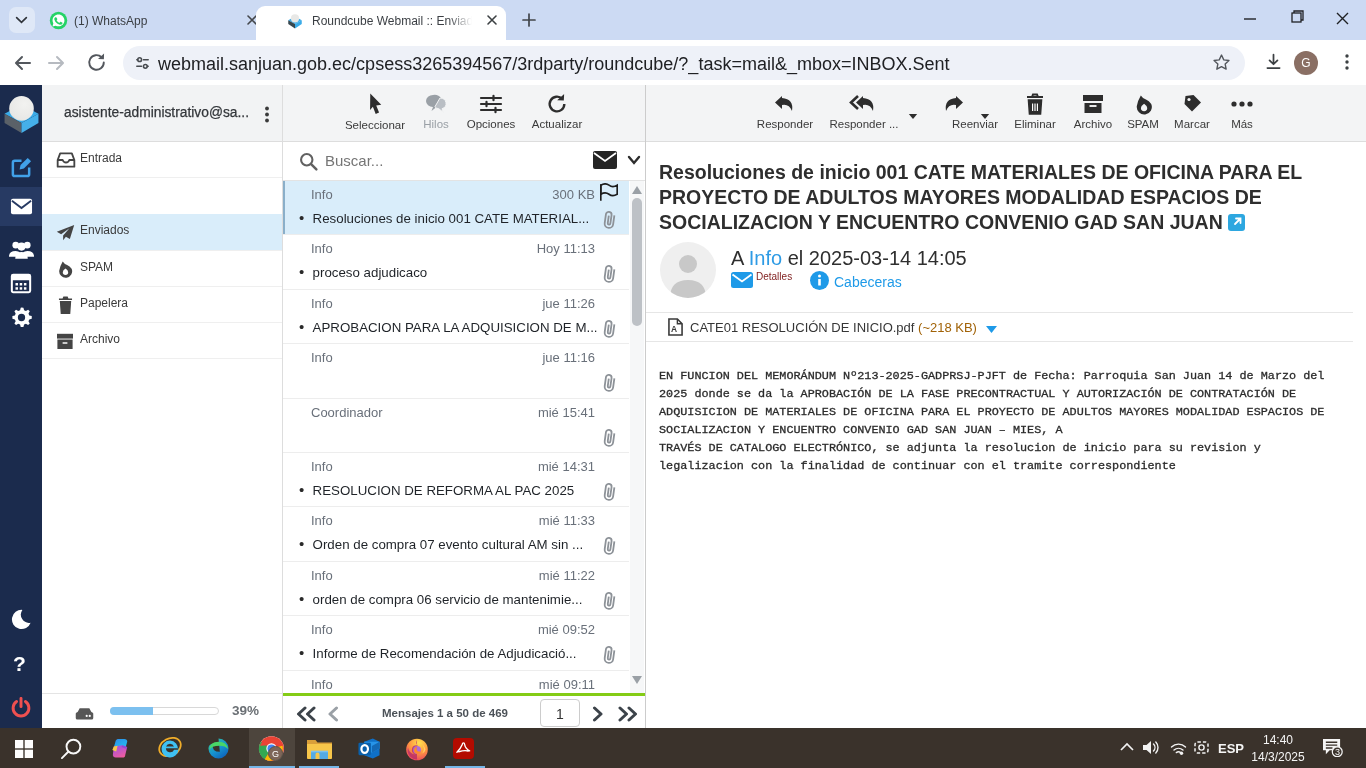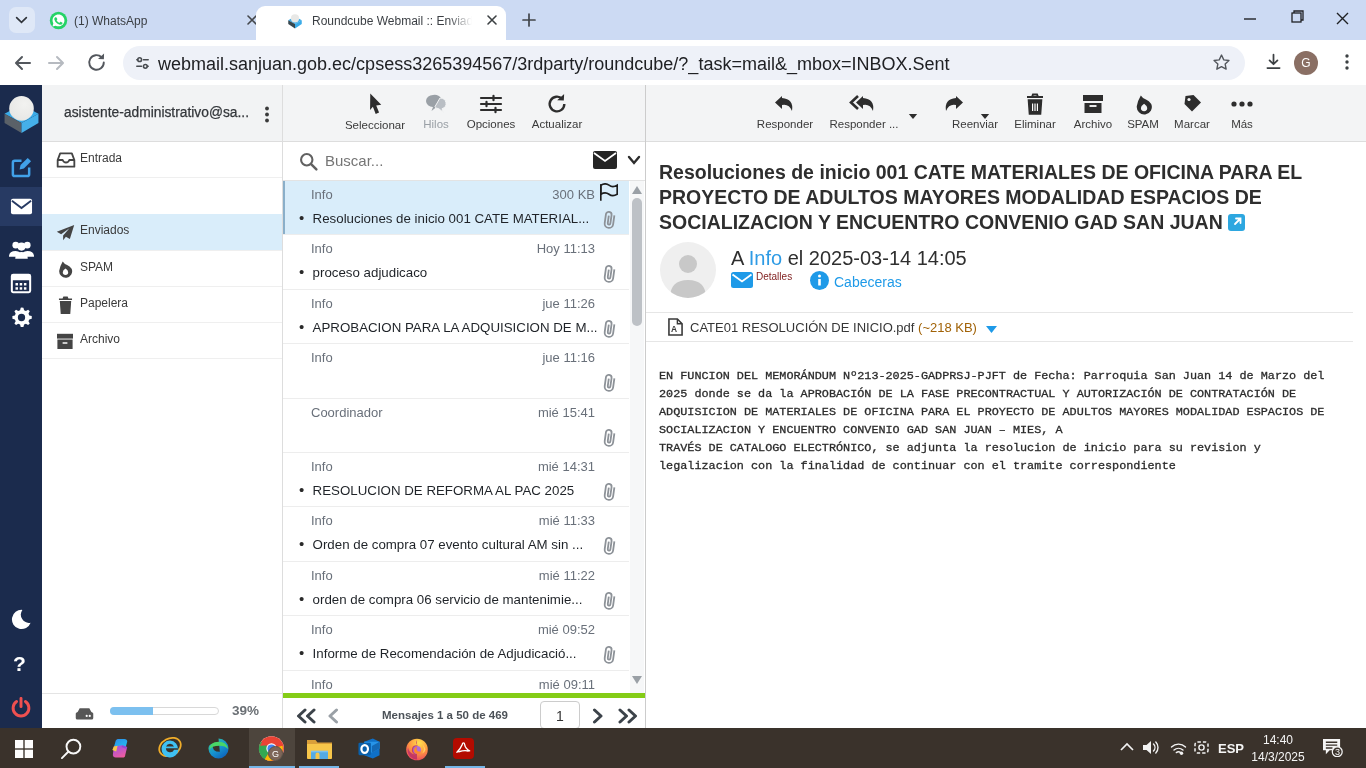--- a/index.html
+++ b/index.html
@@ -39,21 +39,21 @@
 .tbbtn .lbl { margin-top:3px; }
 #searchrow { left:0; top:57px; width:362px; height:39px; background:#fff; border-bottom:1px solid #e3e3e3; }
 #msgs { left:0; top:96px; width:346px; }
 .msg { position:relative; width:346px; height:54.4px; border-bottom:1px solid #ededed; background:#fff; }
 .msg.sel { background:#d9edfa; }
 .m1 { position:absolute; left:28px; top:6px; font-size:13px; color:#69707a; }
 .m2 { position:absolute; right:34px; top:6px; font-size:13px; color:#69707a; }
 .m3 { position:absolute; left:16px; top:28px; font-size:13.3px; color:#1f2328; white-space:nowrap; width:303px; overflow:hidden; }
 .bullet { color:#2a2a2a; font-size:15px; }
 .clip { position:absolute; right:11px; top:29px; transform:rotate(8deg); }
-#pager { left:0; top:608px; width:362px; height:35px; background:#fff; border-top:5px solid #84cc16; font-size:13.5px; color:#555; }
+#pager { left:0; top:608px; width:362px; height:35px; background:#fff; border-top:3px solid #84cc16; font-size:13.5px; color:#555; }
 
 #mtoolbar { left:0; top:0; width:720px; height:57px; background:#f3f4f5; border-bottom:1px solid #ddd; }
 #subject { left:13px; top:75px; width:700px; font-size:19.5px; line-height:24.8px; font-weight:bold; color:#2e2e2e; white-space:nowrap; }
 #attach { left:0; top:227px; width:707px; height:30px; border-top:1px solid #e6e6e6; border-bottom:1px solid #e6e6e6; }
 #mbody { left:13px; top:282px; width:700px; font-family:"Liberation Mono", monospace; font-size:11.8px; line-height:18px; color:#2b2b2b; white-space:nowrap; -webkit-text-stroke:0.3px #2b2b2b; }
 
 
 #taskbar { left:0; top:728px; width:1366px; height:40px; background:#3a322b; }
 .tline { top:766px; height:2px; background:#75b6e8; }
 </style>

